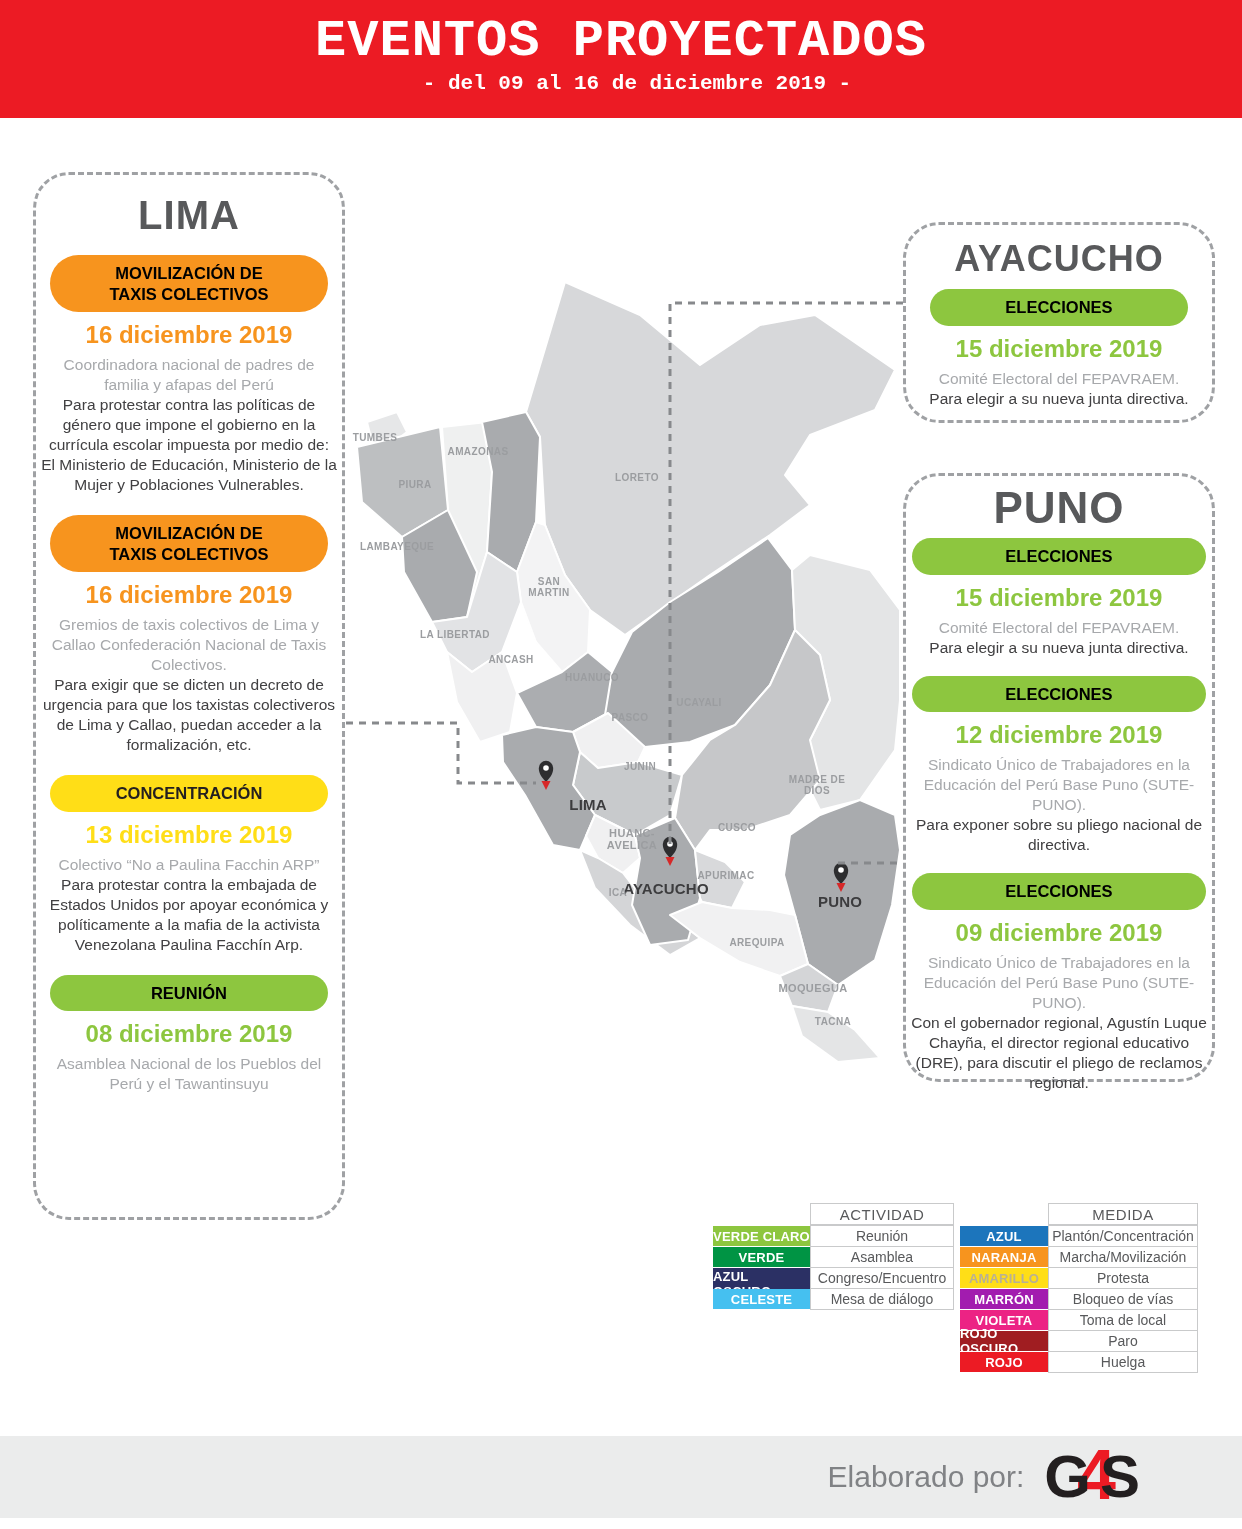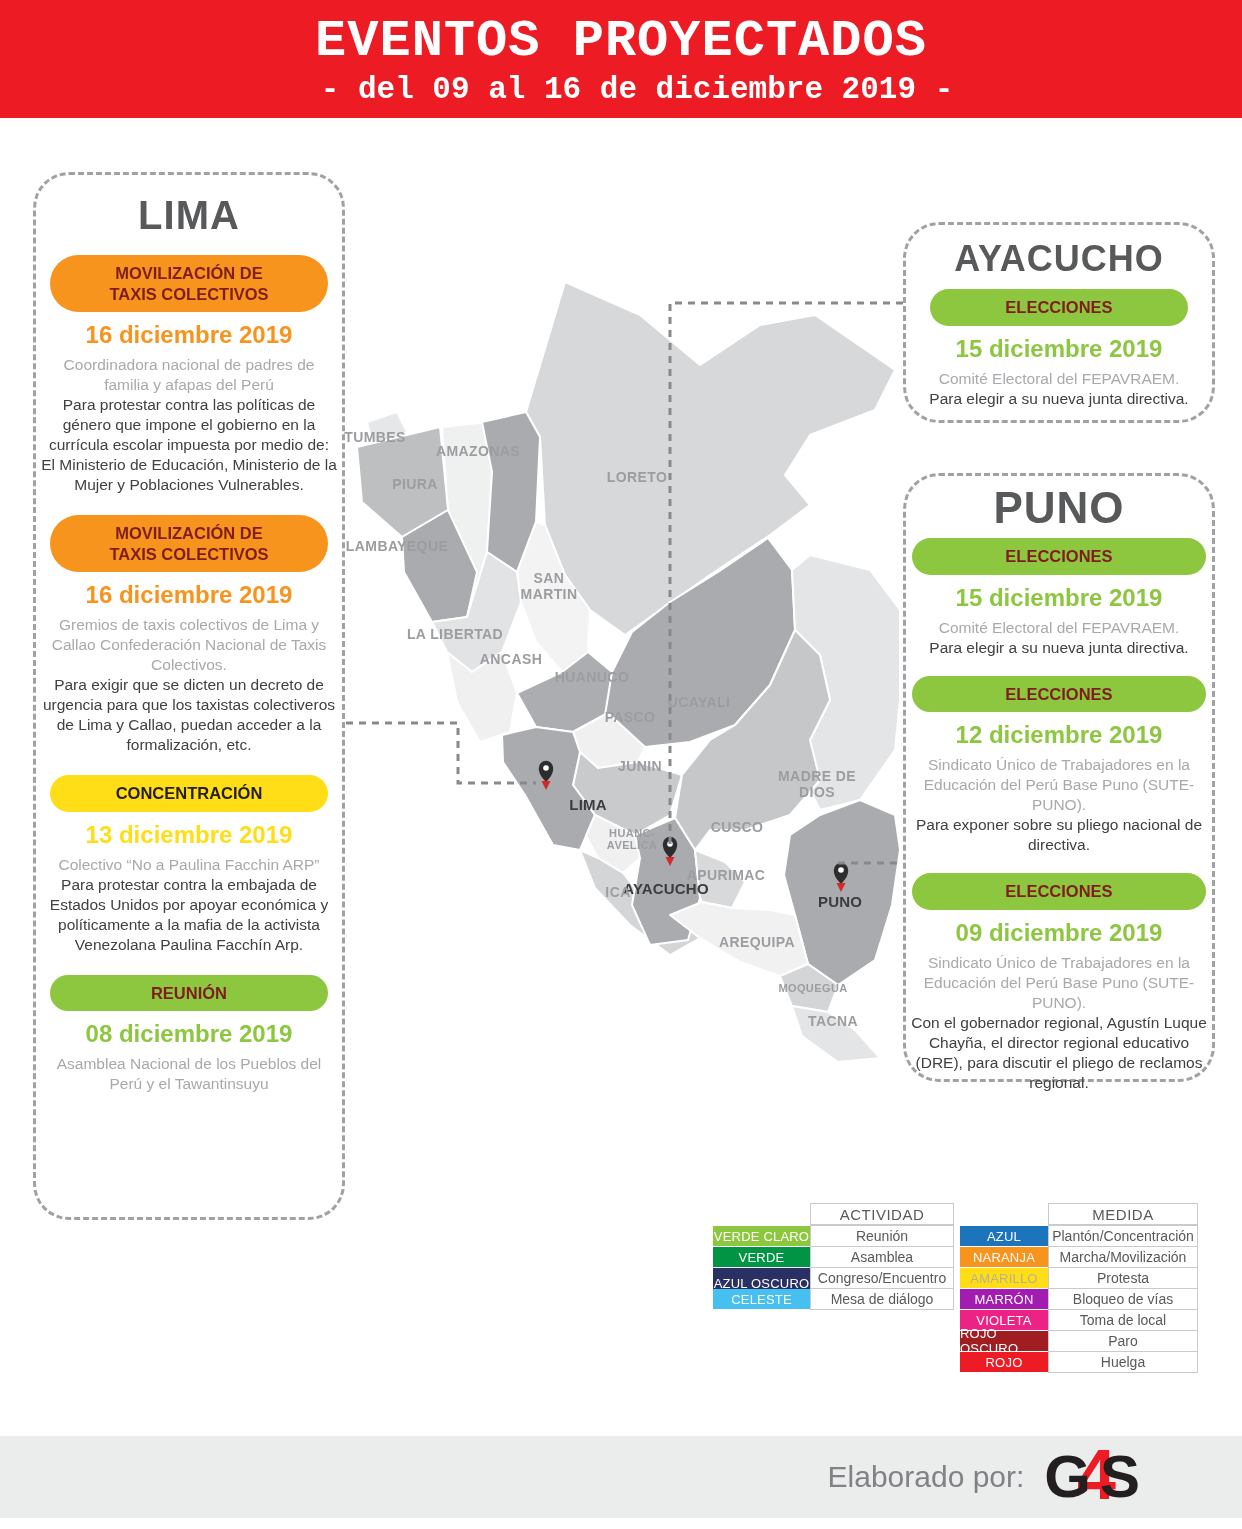--- a/index.html
+++ b/index.html
@@ -1,56 +1,56 @@
 <!DOCTYPE html>
 <html><head>
 <meta charset="utf-8">
 <style>
   html,body{margin:0;padding:0;background:#fff;}
   .page{position:relative;width:1242px;height:1529px;margin:0 auto;background:#fff;overflow:hidden;
         font-family:"Liberation Sans",sans-serif;}
   
   .hdr{position:absolute;left:0;top:0;width:100%;height:118px;background:#ec1b24;color:#fff;text-align:center;font-family:Liberation Mono, monospace;}
   .hdr .t{margin:0;padding-top:16px;font-size:52px;font-weight:800;letter-spacing:1px;line-height:1;}
-  .hdr .s{font-size:31px;font-weight:600;margin-top:4px;margin-left:32px;}
+  .hdr .s{font-size:21px;font-weight:600;margin-top:4px;margin-left:32px;}
   
   .mapwrap{position:absolute;left:340px;top:270px;width:560px;height:800px;z-index:1;}
   .overlay{position:absolute;left:0;top:0;width:1242px;height:1529px;z-index:2;pointer-events:none;}
-  .mlabel{position:absolute;transform:translate(-50%,-50%);font-weight:700;font-size:14px;color:#9b9da0;
+  .mlabel{position:absolute;transform:translate(-50%,-50%);font-weight:700;font-size:10px;color:#9b9da0;
           letter-spacing:.4px;white-space:pre-line;text-align:center;line-height:1.12;z-index:2;}
   .mlabel.bold{color:#3c3c3e;font-size:15px;font-weight:800;letter-spacing:.2px;}
   .mlabel.small{font-size:11px;}
   
   .card{position:absolute;border:3px dashed #9fa1a4;border-radius:36px;text-align:center;z-index:3;
         background:transparent;box-sizing:border-box;}
   #card-lima{left:33px;top:172px;width:312px;height:1048px;}
   #card-ayacucho{left:903px;top:222px;width:312px;height:201px;}
   #card-puno{left:903px;top:473px;width:312px;height:609px;}
   .card .title{color:#58595b;font-weight:800;letter-spacing:1px;line-height:1;}
   #card-lima .title{font-size:40px;margin-top:20px;}
   #card-ayacucho .title{font-size:36px;margin-top:16px;}
   #card-puno .title{font-size:44px;margin-top:10px;}
-  .badge{display:block;margin:0 auto;border-radius:40px;color:#7f1d1d;font-weight:700;font-size:16.5px;
+  .badge{display:block;margin:0 auto;border-radius:40px;color:#000000;font-weight:700;font-size:16.5px;
          line-height:1.25;padding:8px 0;white-space:pre-line;width:278px;}
   .badge.darktext{color:#231f20;}
   #card-ayacucho .badge{width:258px;}
   #card-puno .badge{width:294px;}
   .date{font-size:24px;font-weight:600;margin-top:9px;}
   .org,.desc{font-size:15.5px;line-height:1.29;padding:0 5px;}
   .org{color:#a7a9ac;margin-top:6px;}
   .desc{color:#414042;}
   #card-lima .ev{margin-top:20px;}
   #card-ayacucho .ev{margin-top:12px;}
   #card-puno .ev1{margin-top:8px;}
   #card-puno .ev2,#card-puno .ev3{margin-top:18px;}
   
   .lc{position:absolute;box-sizing:border-box;display:flex;align-items:center;justify-content:center;z-index:3;}
   .lhead{border:1px solid #c9cacb;background:#fff;font-size:15px;color:#58595b;letter-spacing:.5px;}
   .lval{border:1px solid #c9cacb;background:#fff;font-size:14px;color:#58595b;}
-  .lcol{font-size:13px;font-weight:400;color:#fff;letter-spacing:.2px;}
+  .lcol{font-size:13px;font-weight:700;color:#fff;letter-spacing:.2px;}
   
   .footer{position:absolute;left:0;top:1436px;width:100%;height:82px;background:#ebecec;display:flex;
           align-items:center;justify-content:flex-end;padding-right:104px;box-sizing:border-box;z-index:3;}
   .credit{color:#808285;font-size:30px;margin-right:20px;}
   .logo{font-weight:800;font-size:60px;line-height:1;letter-spacing:-2px;display:flex;align-items:center;}
   .logo .lg,.logo .ls{color:#231f20;position:relative;z-index:1;}
   .logo .l4{color:#ec1b24;font-size:70px;margin:0 -14px 0 -12px;position:relative;top:-2px;z-index:0;}
 </style>
 </head>
 <body>

